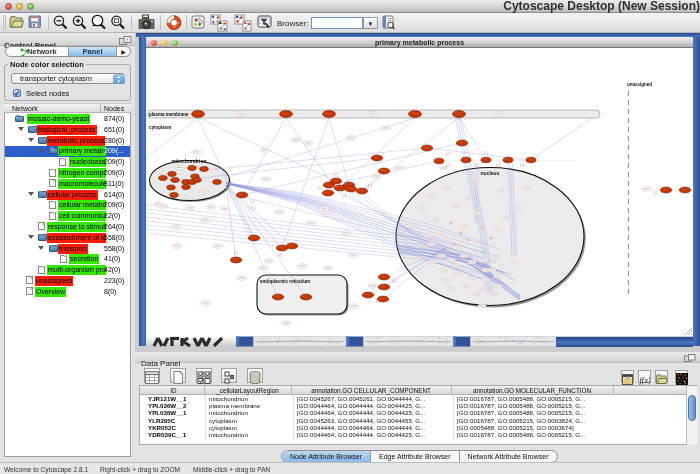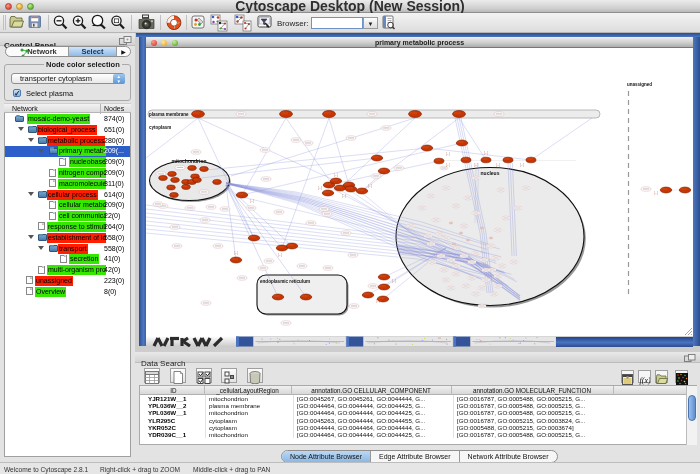--- a/index.html
+++ b/index.html
@@ -1,20 +1,20 @@
 <!DOCTYPE html>
 <html><head>
 <meta charset="utf-8">
 <style>
 *{margin:0;padding:0;box-sizing:border-box;}
 html,body{width:700px;height:474px;overflow:hidden;font-family:"Liberation Sans",sans-serif;}
 body{position:relative;background:#d6d6d6;}
 .abs{position:absolute;}
 #titlebar{left:0;top:0;width:700px;height:13px;background:linear-gradient(#ececec,#cfcfcf 70%,#b9b9b9);border-bottom:1px solid #8e8e8e;}
-#titlebar .title{width:100%;text-align:center;font-size:14px;font-weight:bold;color:#2f2f2f;line-height:13px;}
+#titlebar .title{width:100%;text-align:right;font-size:12px;font-weight:bold;color:#2f2f2f;line-height:13px;}
 .light{position:absolute;top:3px;width:7px;height:7px;border-radius:50%;}
 #toolbar{left:0;top:13px;width:700px;height:20px;background:linear-gradient(#f3f3f3,#dddddd);border-bottom:1px solid #b5b5b5;}
 .tsep{position:absolute;top:15px;width:1px;height:15px;background:#c0c0c0;}
 #searchlbl{left:277px;top:19px;font-size:8px;color:#222;}
 #searchbox{left:311px;top:17px;width:52px;height:12px;background:#fff;border:1px solid #6f93c4;}
 #searchdrop{left:363px;top:17px;width:15px;height:12px;background:linear-gradient(#fdfdfd,#dcdcdc);border:1px solid #9a9a9a;font-size:6px;text-align:center;line-height:12px;color:#222;}
 #deskgap{left:135px;top:33px;width:565px;height:319px;background:#cdcdcd;}
 #blue-top{left:136px;top:33px;width:564px;height:4px;background:linear-gradient(#2c4d8e,#4a74c0);}
 #blue-left{left:139px;top:37px;width:7px;height:309px;background:linear-gradient(90deg,#2c4d8e,#4d77c2 60%,#3a62a8);}
 #blue-right{left:693px;top:37px;width:7px;height:309px;background:linear-gradient(90deg,#4d77c2,#2c4d8e);}
@@ -24,21 +24,21 @@
 #canvas{left:146px;top:48px;width:547px;height:288px;background:#ffffff;}
 #bottomstrip{left:146px;top:336px;width:410px;height:10.5px;background:linear-gradient(#ffffff,#c9c9c9);overflow:hidden;}
 #cp{left:0;top:33px;width:135px;height:429px;background:#e3e3e3;}
 #cp-title{left:0;top:34px;width:135px;height:12px;background:linear-gradient(#e9e9e9,#d3d3d3);border-bottom:1px solid #bdbdbd;}
 #cp-title span{font-size:8px;font-weight:bold;color:#222;margin-left:4px;line-height:11px;display:inline-block;}
 #tabs{left:5px;top:46px;width:126px;height:11px;background:#fbfbfb;border:1px solid #8f8f8f;border-radius:6px;overflow:hidden;display:flex;}
 #tab-network{width:62px;font-size:7.5px;font-weight:bold;color:#333;text-align:center;line-height:10px;}
 #tab-mosaic{width:48px;background:linear-gradient(#cfe3f8,#8fbbe8);font-size:7.5px;font-weight:bold;color:#13335d;text-align:center;line-height:10px;border-left:1px solid #9a9a9a;}
 #tab-arrow{flex:1;border-left:1px solid #9a9a9a;font-size:6px;text-align:center;line-height:10px;color:#111;}
 #groupbox{left:4px;top:64px;width:127px;height:37px;border:1px solid #a9a9a9;border-radius:3px;}
-#gb-label{left:8px;top:60px;font-size:7.5px;font-weight:bold;color:#1a1a1a;background:#e3e3e3;padding:0 2px;margin-left:36px;}
+#gb-label{left:8px;top:60px;font-size:7.5px;font-weight:bold;color:#1a1a1a;background:#e3e3e3;padding:0 2px;}
 #combo{left:11px;top:73px;width:114px;height:11px;background:linear-gradient(#ffffff,#e9e9e9);border:1px solid #909090;border-radius:3px;font-size:7.5px;color:#111;line-height:10px;padding-left:8px;}
 #combo-btn{left:113px;top:73.5px;width:11.5px;height:10px;background:linear-gradient(#9ec7f0,#5b95d6);border-radius:2px;color:#fff;font-size:4.5px;line-height:5px;text-align:center;}
 #cbx{left:13px;top:89px;width:8px;height:8px;background:linear-gradient(#cde2f7,#7fb0e4);border:1px solid #4a7ab0;border-radius:2px;color:#123;font-size:8px;line-height:8px;font-weight:bold;text-align:center;}
 #cbx-label{left:26px;top:89px;font-size:7.5px;color:#111;}
 #treebox{left:4px;top:103px;width:127px;height:354px;background:#fff;border:1px solid #9f9f9f;}
 #tree-hdr{left:4px;top:103px;width:127px;height:10px;background:linear-gradient(#f2f2f2,#dcdcdc);border-bottom:1px solid #b5b5b5;border-top:1px solid #cfcfcf;}
 #tree-hdr .c1{position:absolute;left:8px;top:1px;font-size:7px;color:#111;}
 #tree-hdr .c2{position:absolute;left:100px;top:1px;font-size:7px;color:#111;}
 #tree-hdr .d{position:absolute;left:96px;top:0;width:1px;height:10px;background:#b5b5b5;}
 .trow{position:absolute;width:125px;height:11px;font-size:7px;color:#000;}
@@ -677,29 +677,29 @@
       <rect x="5" y="0.5" width="7" height="6" fill="#eee" stroke="#777" stroke-width="0.9"></rect>
       <circle cx="8.5" cy="3.5" r="1" fill="#999"></circle>
     </svg></div>
 <div class="abs" id="tabs">
     <div id="tab-network" style="position:relative;"><svg width="10" height="10" viewBox="0 0 10 10" style="position:absolute;left:14px;top:0.5px;">
 <circle cx="2" cy="2" r="1.5" fill="#2da32d"></circle>
         <circle cx="7" cy="3" r="1.5" fill="#2da32d"></circle>
 <circle cx="3" cy="8" r="1.5" fill="#2da32d"></circle>
         <path d="M2 2 L7 3 L3 8" stroke="#2da32d" stroke-width="0.8" fill="none"></path>
       </svg><span style="margin-left:10px;">Network</span></div>
-    <div id="tab-mosaic">Select</div>
+    <div id="tab-mosaic">Panel</div>
     <div id="tab-arrow">▶</div>
   </div>
 <div class="abs" id="groupbox"></div>
 <div class="abs" id="gb-label">Node color selection</div>
 <div class="abs" id="combo">transporter cytoplasm</div>
 <div class="abs" id="combo-btn">▲<br>▼</div>
 <div class="abs" id="cbx">✓</div>
-<div class="abs" id="cbx-label">Select plasma</div>
+<div class="abs" id="cbx-label">Select nodes</div>
 <div class="abs" id="treebox"></div>
 <div class="abs" id="tree-hdr">
     <span class="c1">Network</span>
     <span class="c2">Nodes</span>
     <span class="d"></span>
   </div>
 <div class="abs" id="treerows">
     <div class="trow" style="left:5px;top:113.6px;">
       <span class="fold" style="left:10px;"></span>
       <span class="lbl g" style="left:22px;color:#000;max-width:79px;">mosaic-demo-yeast</span>
@@ -786,21 +786,21 @@
       <span class="lbl r" style="left:30px;color:#000;max-width:71px;">unassigned</span>
       <span class="cnt" style="">223(0)</span>
     </div>
     <div class="trow" style="left:5px;top:286.1px;">
       <span class="file" style="left:21px;"></span>
       <span class="lbl g" style="left:30px;color:#000;max-width:71px;">Overview</span>
       <span class="cnt" style="">8(0)</span>
     </div>
   </div>
 <div class="abs" id="dp"></div>
-<div class="abs" id="dp-title"><span>Data Search</span><svg width="12" height="8" viewBox="0 0 12 8" style="position:absolute;right:4px;top:1.5px;">
+<div class="abs" id="dp-title"><span>Data Panel</span><svg width="12" height="8" viewBox="0 0 12 8" style="position:absolute;right:4px;top:1.5px;">
       <rect x="0.5" y="2" width="6.5" height="5.5" fill="none" stroke="#777" stroke-width="0.9"></rect>
       <rect x="4.5" y="0.5" width="6.5" height="5.5" fill="#eee" stroke="#777" stroke-width="0.9"></rect>
     </svg></div>
 <div class="abs" id="dpicons">
     <div class="dicon" style="left:144px;text-align:center;padding-top:1px;"><svg width="14" height="13" viewBox="0 0 14 13">
         <rect x="0.5" y="0.5" width="13" height="12" fill="#fff" stroke="#777"></rect>
         <path d="M0.5 3.5 H13.5 M0.5 6.5 H13.5 M0.5 9.5 H13.5 M4.5 0.5 V12.5 M9.5 0.5 V12.5" stroke="#999" stroke-width="0.8" fill="none"></path>
         <rect x="0.5" y="0.5" width="13" height="3" fill="#d8d8d8" stroke="#777"></rect>
       </svg></div>
     <div class="dicon" style="left:170px;text-align:center;padding-top:1px;"><svg width="14" height="13" viewBox="0 0 14 13">

